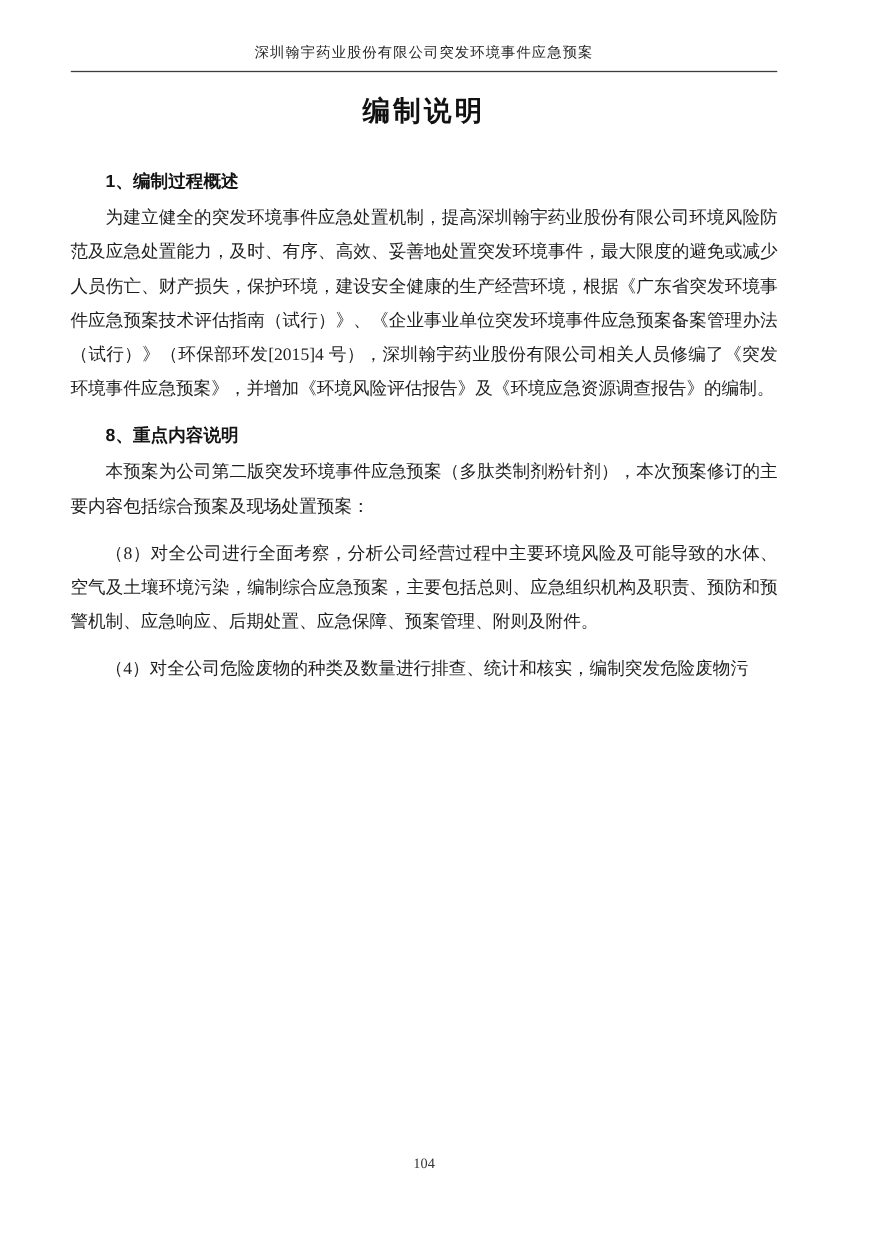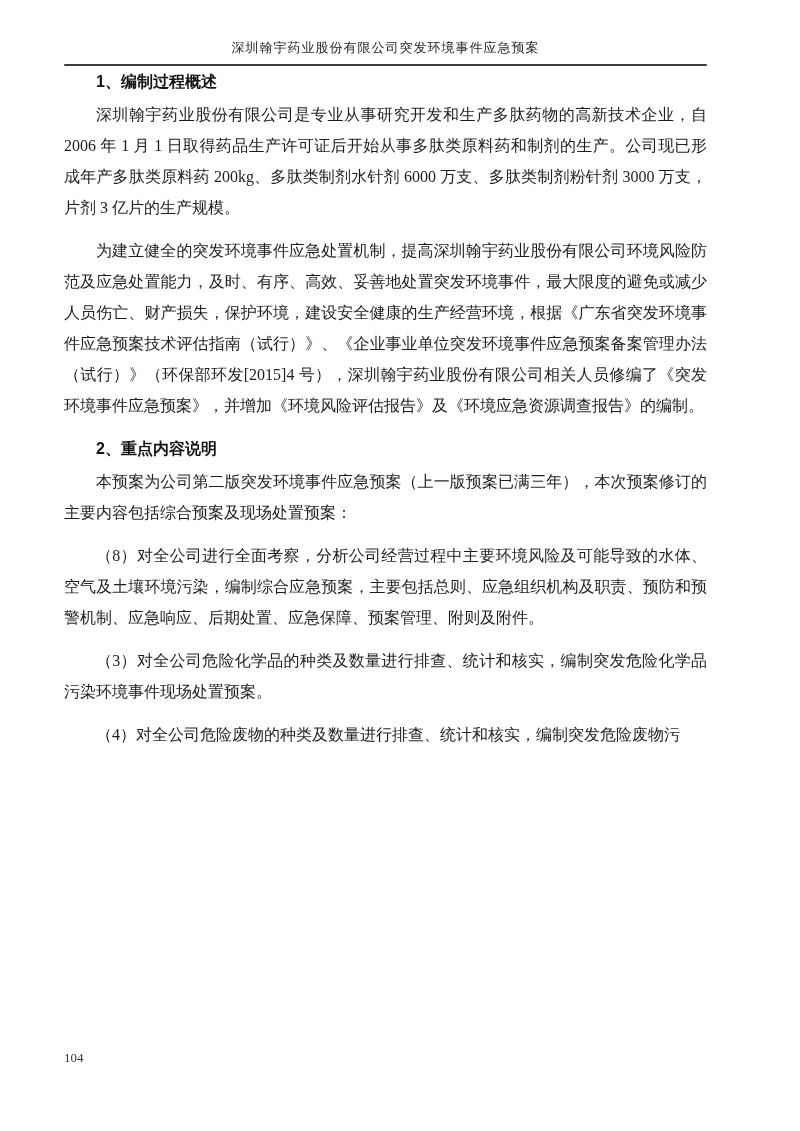--- a/index.html
+++ b/index.html
@@ -44,58 +44,57 @@
   }
   .sec-heading {
     font-family: "Liberation Sans", "DejaVu Sans", sans-serif;
     font-weight: 700;
     font-size: 16px;
     line-height: 31px;
     text-indent: 2em;
     color: #141414;
     margin-bottom: 2px;
   }
-  .sec-heading.first { }
+  .sec-heading.first { margin-top: 34px; }
   .sec-heading.second { margin-top: 8px; }
   .para {
     font-size: 16px;
     line-height: 31px;
     text-align: justify;
     text-indent: 2em;
     margin-bottom: 12px;
     color: #1e1e1e;
   }
   .para.last { margin-bottom: 0; }
   .page-footer {
     position: absolute;
     top: 1050px;
     left: 64px;
     width: 643px;
-    text-align: left;
+    text-align: center;
     font-size: 13px;
     line-height: 16px;
     color: #333333;
   }
 </style>
 </head>
 <body>
 
 <div class="page">
   <div class="content">
 
     <div class="doc-header">深圳翰宇药业股份有限公司突发环境事件应急预案</div>
     <div class="header-rule"></div>
 
+    <div class="page-title">编制说明</div>
 
     <div class="sec-heading first">1、编制过程概述</div>
-    <div class="para">深圳翰宇药业股份有限公司是专业从事研究开发和生产多肽药物的高新技术企业，自 2006 年 1 月 1 日取得药品生产许可证后开始从事多肽类原料药和制剂的生产。公司现已形成年产多肽类原料药 200kg、多肽类制剂水针剂 6000 万支、多肽类制剂粉针剂 3000 万支，片剂 3 亿片的生产规模。</div>
     <div class="para">为建立健全的突发环境事件应急处置机制，提高深圳翰宇药业股份有限公司环境风险防范及应急处置能力，及时、有序、高效、妥善地处置突发环境事件，最大限度的避免或减少人员伤亡、财产损失，保护环境，建设安全健康的生产经营环境，根据《广东省突发环境事件应急预案技术评估指南（试行）》、《企业事业单位突发环境事件应急预案备案管理办法（试行）》（环保部环发[2015]4 号），深圳翰宇药业股份有限公司相关人员修编了《突发环境事件应急预案》，并增加《环境风险评估报告》及《环境应急资源调查报告》的编制。</div>
 
-    <div class="sec-heading second">2、重点内容说明</div>
-    <div class="para">本预案为公司第二版突发环境事件应急预案（上一版预案已满三年），本次预案修订的主要内容包括综合预案及现场处置预案：</div>
+    <div class="sec-heading second">8、重点内容说明</div>
+    <div class="para">本预案为公司第二版突发环境事件应急预案（多肽类制剂粉针剂），本次预案修订的主要内容包括综合预案及现场处置预案：</div>
     <div class="para">（8）对全公司进行全面考察，分析公司经营过程中主要环境风险及可能导致的水体、空气及土壤环境污染，编制综合应急预案，主要包括总则、应急组织机构及职责、预防和预警机制、应急响应、后期处置、应急保障、预案管理、附则及附件。</div>
-    <div class="para">（3）对全公司危险化学品的种类及数量进行排查、统计和核实，编制突发危险化学品污染环境事件现场处置预案。</div>
     <div class="para last">（4）对全公司危险废物的种类及数量进行排查、统计和核实，编制突发危险废物污</div>
 
   </div>
 
   <div class="page-footer">104</div>
 </div>
 
 </body></html>

